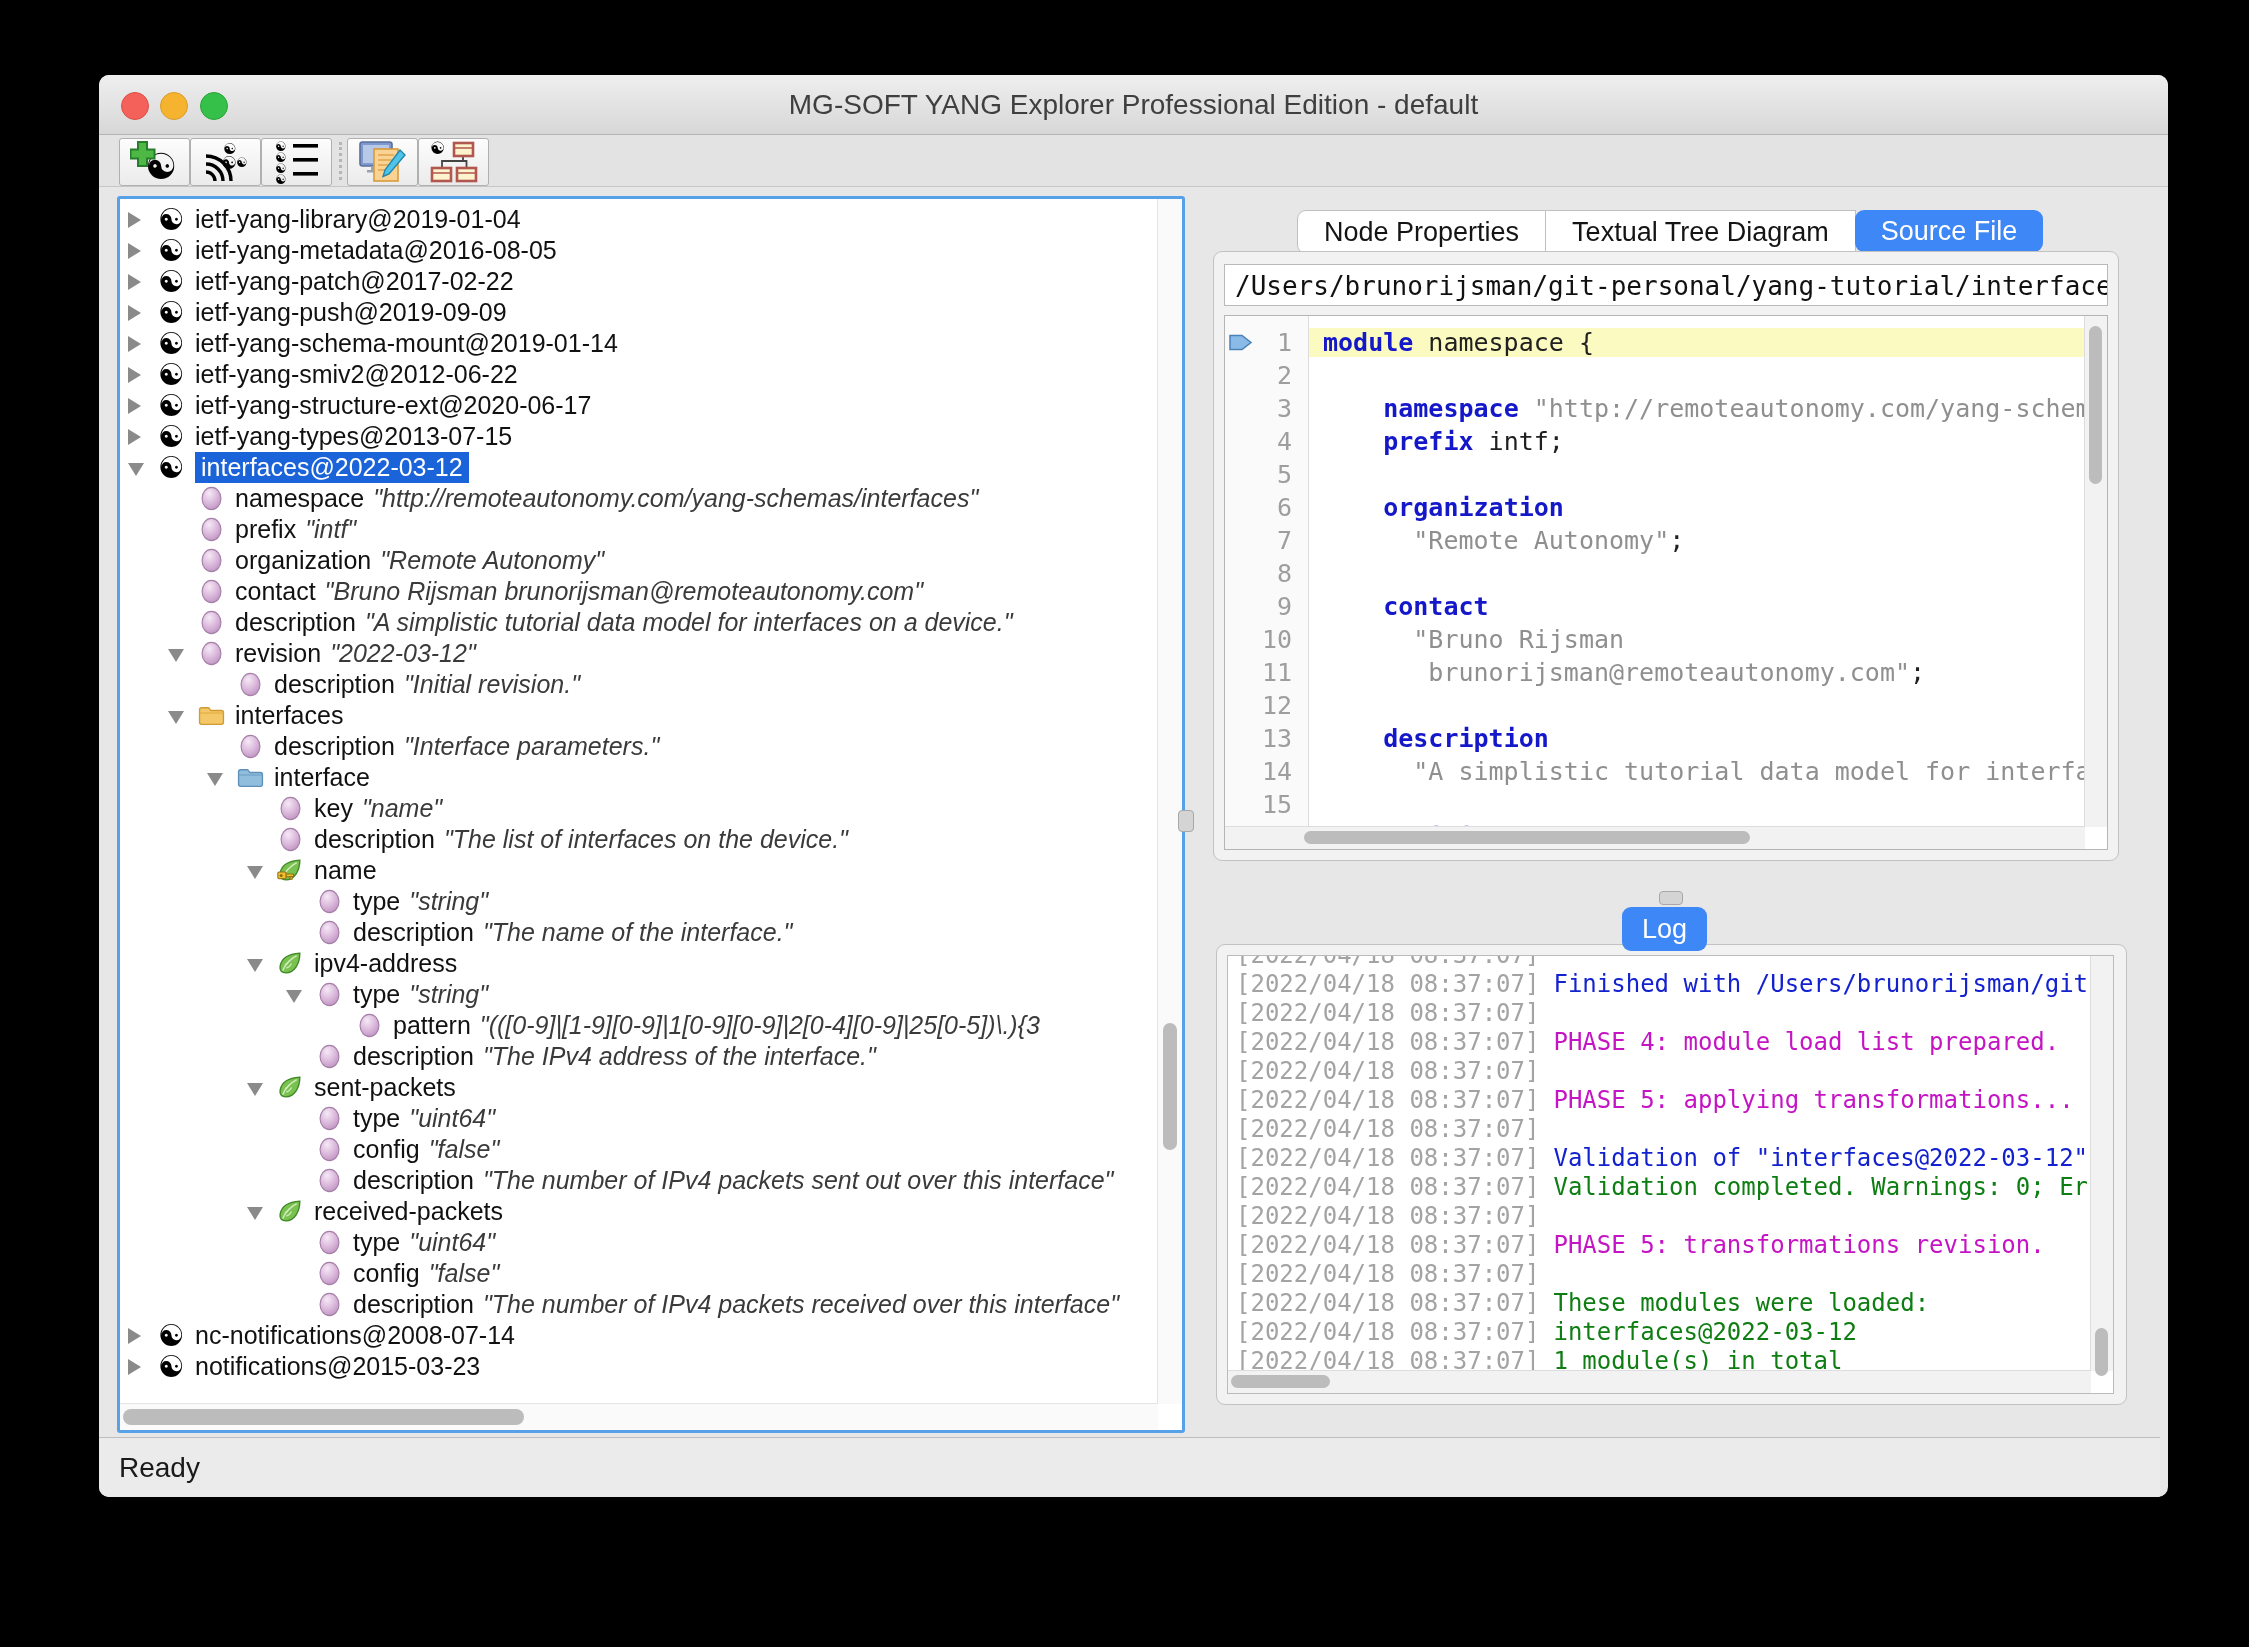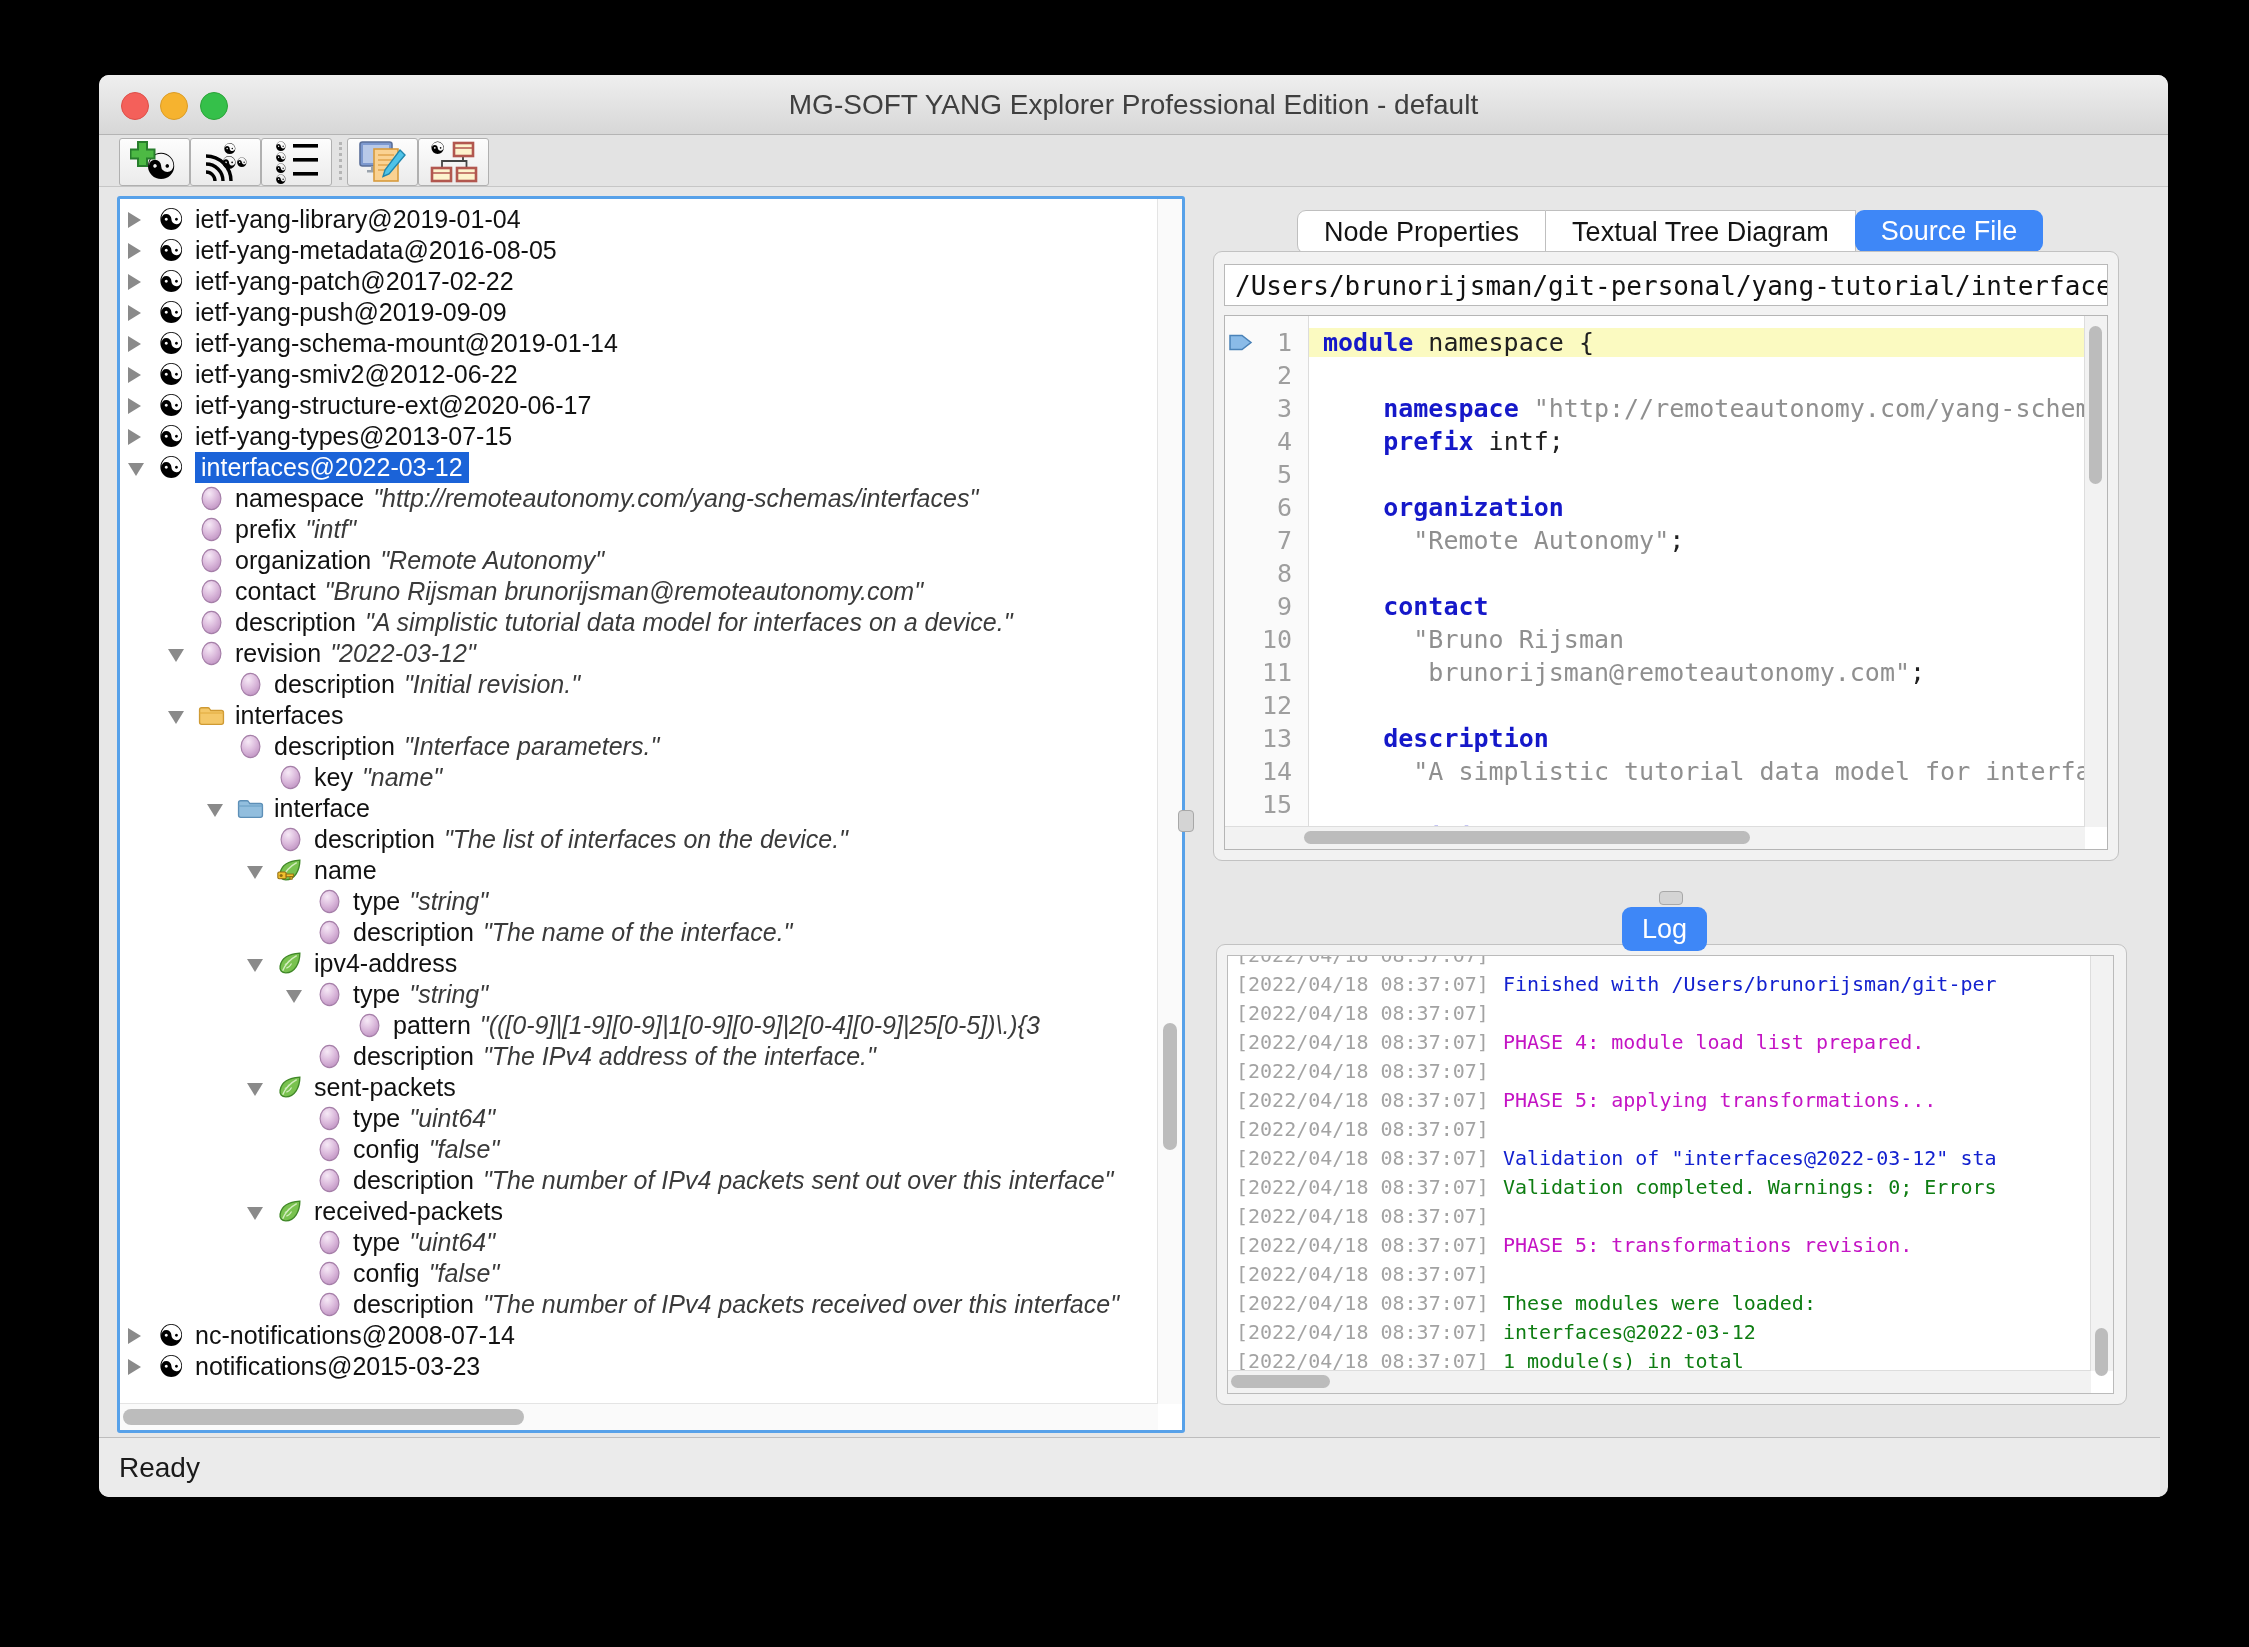--- a/index.html
+++ b/index.html
@@ -76,21 +76,21 @@
   .code-sb-v{right:0;top:0;bottom:22px;width:22px;background:#f2f2f2;border-left:1px solid #ddd;}
   .code-sb-h{bottom:0;left:0;right:22px;height:22px;background:#f2f2f2;border-top:1px solid #ddd;}
   
   .log-tab{position:absolute;left:1523px;top:832px;width:85px;height:44px;background:var(--accent);
            color:#fff;border-radius:9px;font-size:27px;text-align:center;line-height:44px;z-index:4;}
   .log-box{left:1117px;top:869px;width:911px;height:461px;}
   .log-area{position:absolute;left:10px;top:10px;right:12px;bottom:10px;background:#fff;
             border:1px solid #bbb;overflow:hidden;}
   .log-lines{position:absolute;left:8px;top:0;right:24px;bottom:22px;overflow:hidden;margin-top:-16px;}
   .lline{height:29px;display:flex;align-items:center;white-space:nowrap;overflow:hidden;
-         font-family:"DejaVu Sans Mono", monospace;font-size:20px;}
+         font-family:"DejaVu Sans Mono", monospace;font-size:24px;}
   .lts{color:#a3a3a3;flex:0 0 auto;}
   .lmsg{margin-left:14px;}
   .c-blue{color:var(--log-blue);}
   .c-magenta{color:var(--log-magenta);}
   .c-green{color:var(--log-green);}
   .log-sb-v{right:0;top:0;bottom:22px;width:22px;background:#f2f2f2;border-left:1px solid #ddd;position:absolute;}
   .log-sb-h{bottom:0;left:0;right:22px;height:22px;background:#f2f2f2;border-top:1px solid #ddd;position:absolute;}
   
   .statusbar{position:absolute;left:0;right:8px;top:1362px;height:59px;background:#ebebeb;
              border-top:1px solid #bdbdbd;}
@@ -377,46 +377,46 @@
                   <stop offset="55%" stop-color="#dab8db"></stop>
                   <stop offset="100%" stop-color="#bd90c0"></stop>
                 </radialGradient>
               </defs>
               <ellipse cx="10" cy="11" rx="8.3" ry="9.8" fill="url(#bg1)" stroke="#a57fa8" stroke-width="1"></ellipse>
             </svg>
           </span>
           <span class="tlabel">description</span>
           <span class="tvalue">"Interface parameters."</span>
         </div>
-        <div class="trow" style="padding-left: 127px;">
-          <span class="arrow"></span>
-          <span class="ticon">
-            <svg viewBox="0 0 20 22">
-              <defs>
-                <radialGradient id="bg1" cx="38%" cy="28%" r="80%">
-                  <stop offset="0%" stop-color="#f6e9f6"></stop>
-                  <stop offset="55%" stop-color="#dab8db"></stop>
-                  <stop offset="100%" stop-color="#bd90c0"></stop>
-                </radialGradient>
-              </defs>
-              <ellipse cx="10" cy="11" rx="8.3" ry="9.8" fill="url(#bg1)" stroke="#a57fa8" stroke-width="1"></ellipse>
-            </svg>
-          </span>
-          <span class="tlabel">key</span>
-          <span class="tvalue">"name"</span>
-        </div>
         <div class="trow" style="padding-left: 87px;">
           <span class="arrow open"></span>
           <span class="ticon">
             <svg viewBox="0 0 26 22">
               <path d="M1.5 5.5 Q1.5 3.5 3.5 3.5 L9.5 3.5 Q10.6 3.5 11.2 4.5 L12.3 6.2 L22.5 6.2 Q24.5 6.2 24.5 8.2 L24.5 17.5 Q24.5 19.5 22.5 19.5 L3.5 19.5 Q1.5 19.5 1.5 17.5 Z" fill="#92bede" stroke="#5d8fb7" stroke-width="1.3"></path>
               <path d="M1.5 8.6 L24.5 8.6" stroke="#6fa3c8" stroke-width="1.2"></path>
             </svg>
           </span>
           <span class="tlabel">interface</span>
+        </div>
+        <div class="trow" style="padding-left: 127px;">
+          <span class="arrow"></span>
+          <span class="ticon">
+            <svg viewBox="0 0 20 22">
+              <defs>
+                <radialGradient id="bg1" cx="38%" cy="28%" r="80%">
+                  <stop offset="0%" stop-color="#f6e9f6"></stop>
+                  <stop offset="55%" stop-color="#dab8db"></stop>
+                  <stop offset="100%" stop-color="#bd90c0"></stop>
+                </radialGradient>
+              </defs>
+              <ellipse cx="10" cy="11" rx="8.3" ry="9.8" fill="url(#bg1)" stroke="#a57fa8" stroke-width="1"></ellipse>
+            </svg>
+          </span>
+          <span class="tlabel">key</span>
+          <span class="tvalue">"name"</span>
         </div>
         <div class="trow" style="padding-left: 127px;">
           <span class="arrow"></span>
           <span class="ticon">
             <svg viewBox="0 0 20 22">
               <defs>
                 <radialGradient id="bg1" cx="38%" cy="28%" r="80%">
                   <stop offset="0%" stop-color="#f6e9f6"></stop>
                   <stop offset="55%" stop-color="#dab8db"></stop>
                   <stop offset="100%" stop-color="#bd90c0"></stop>

